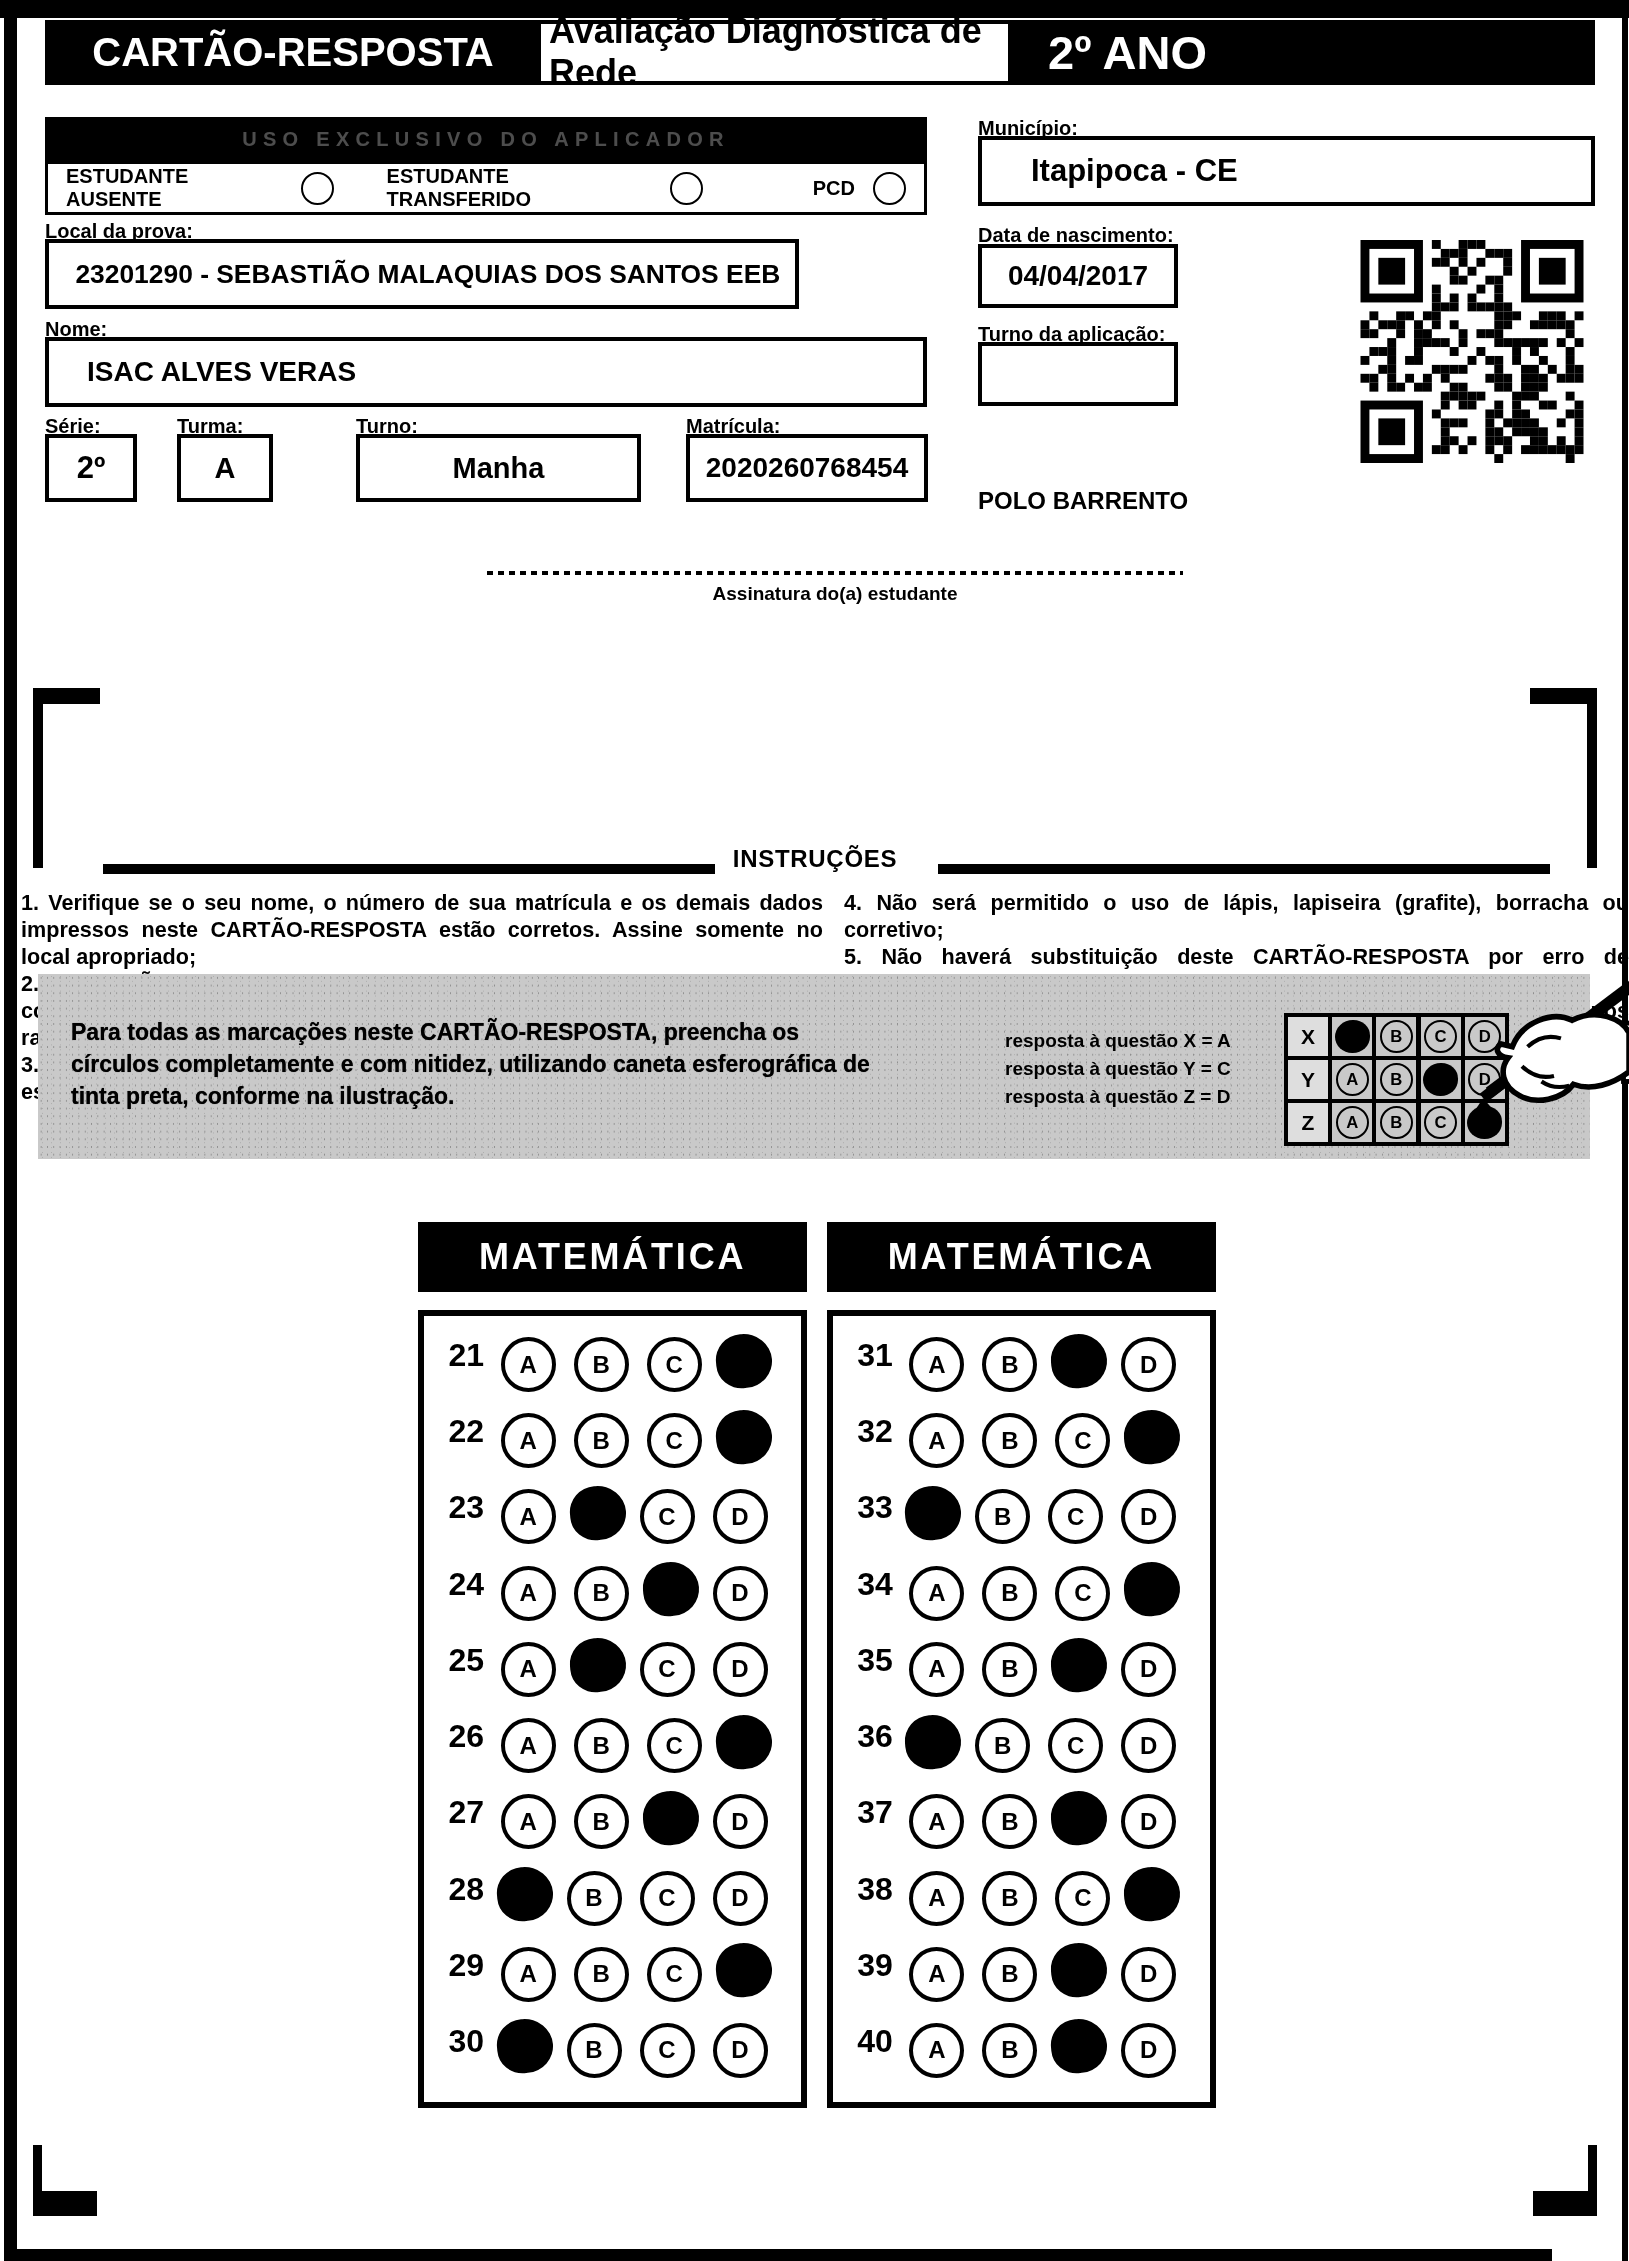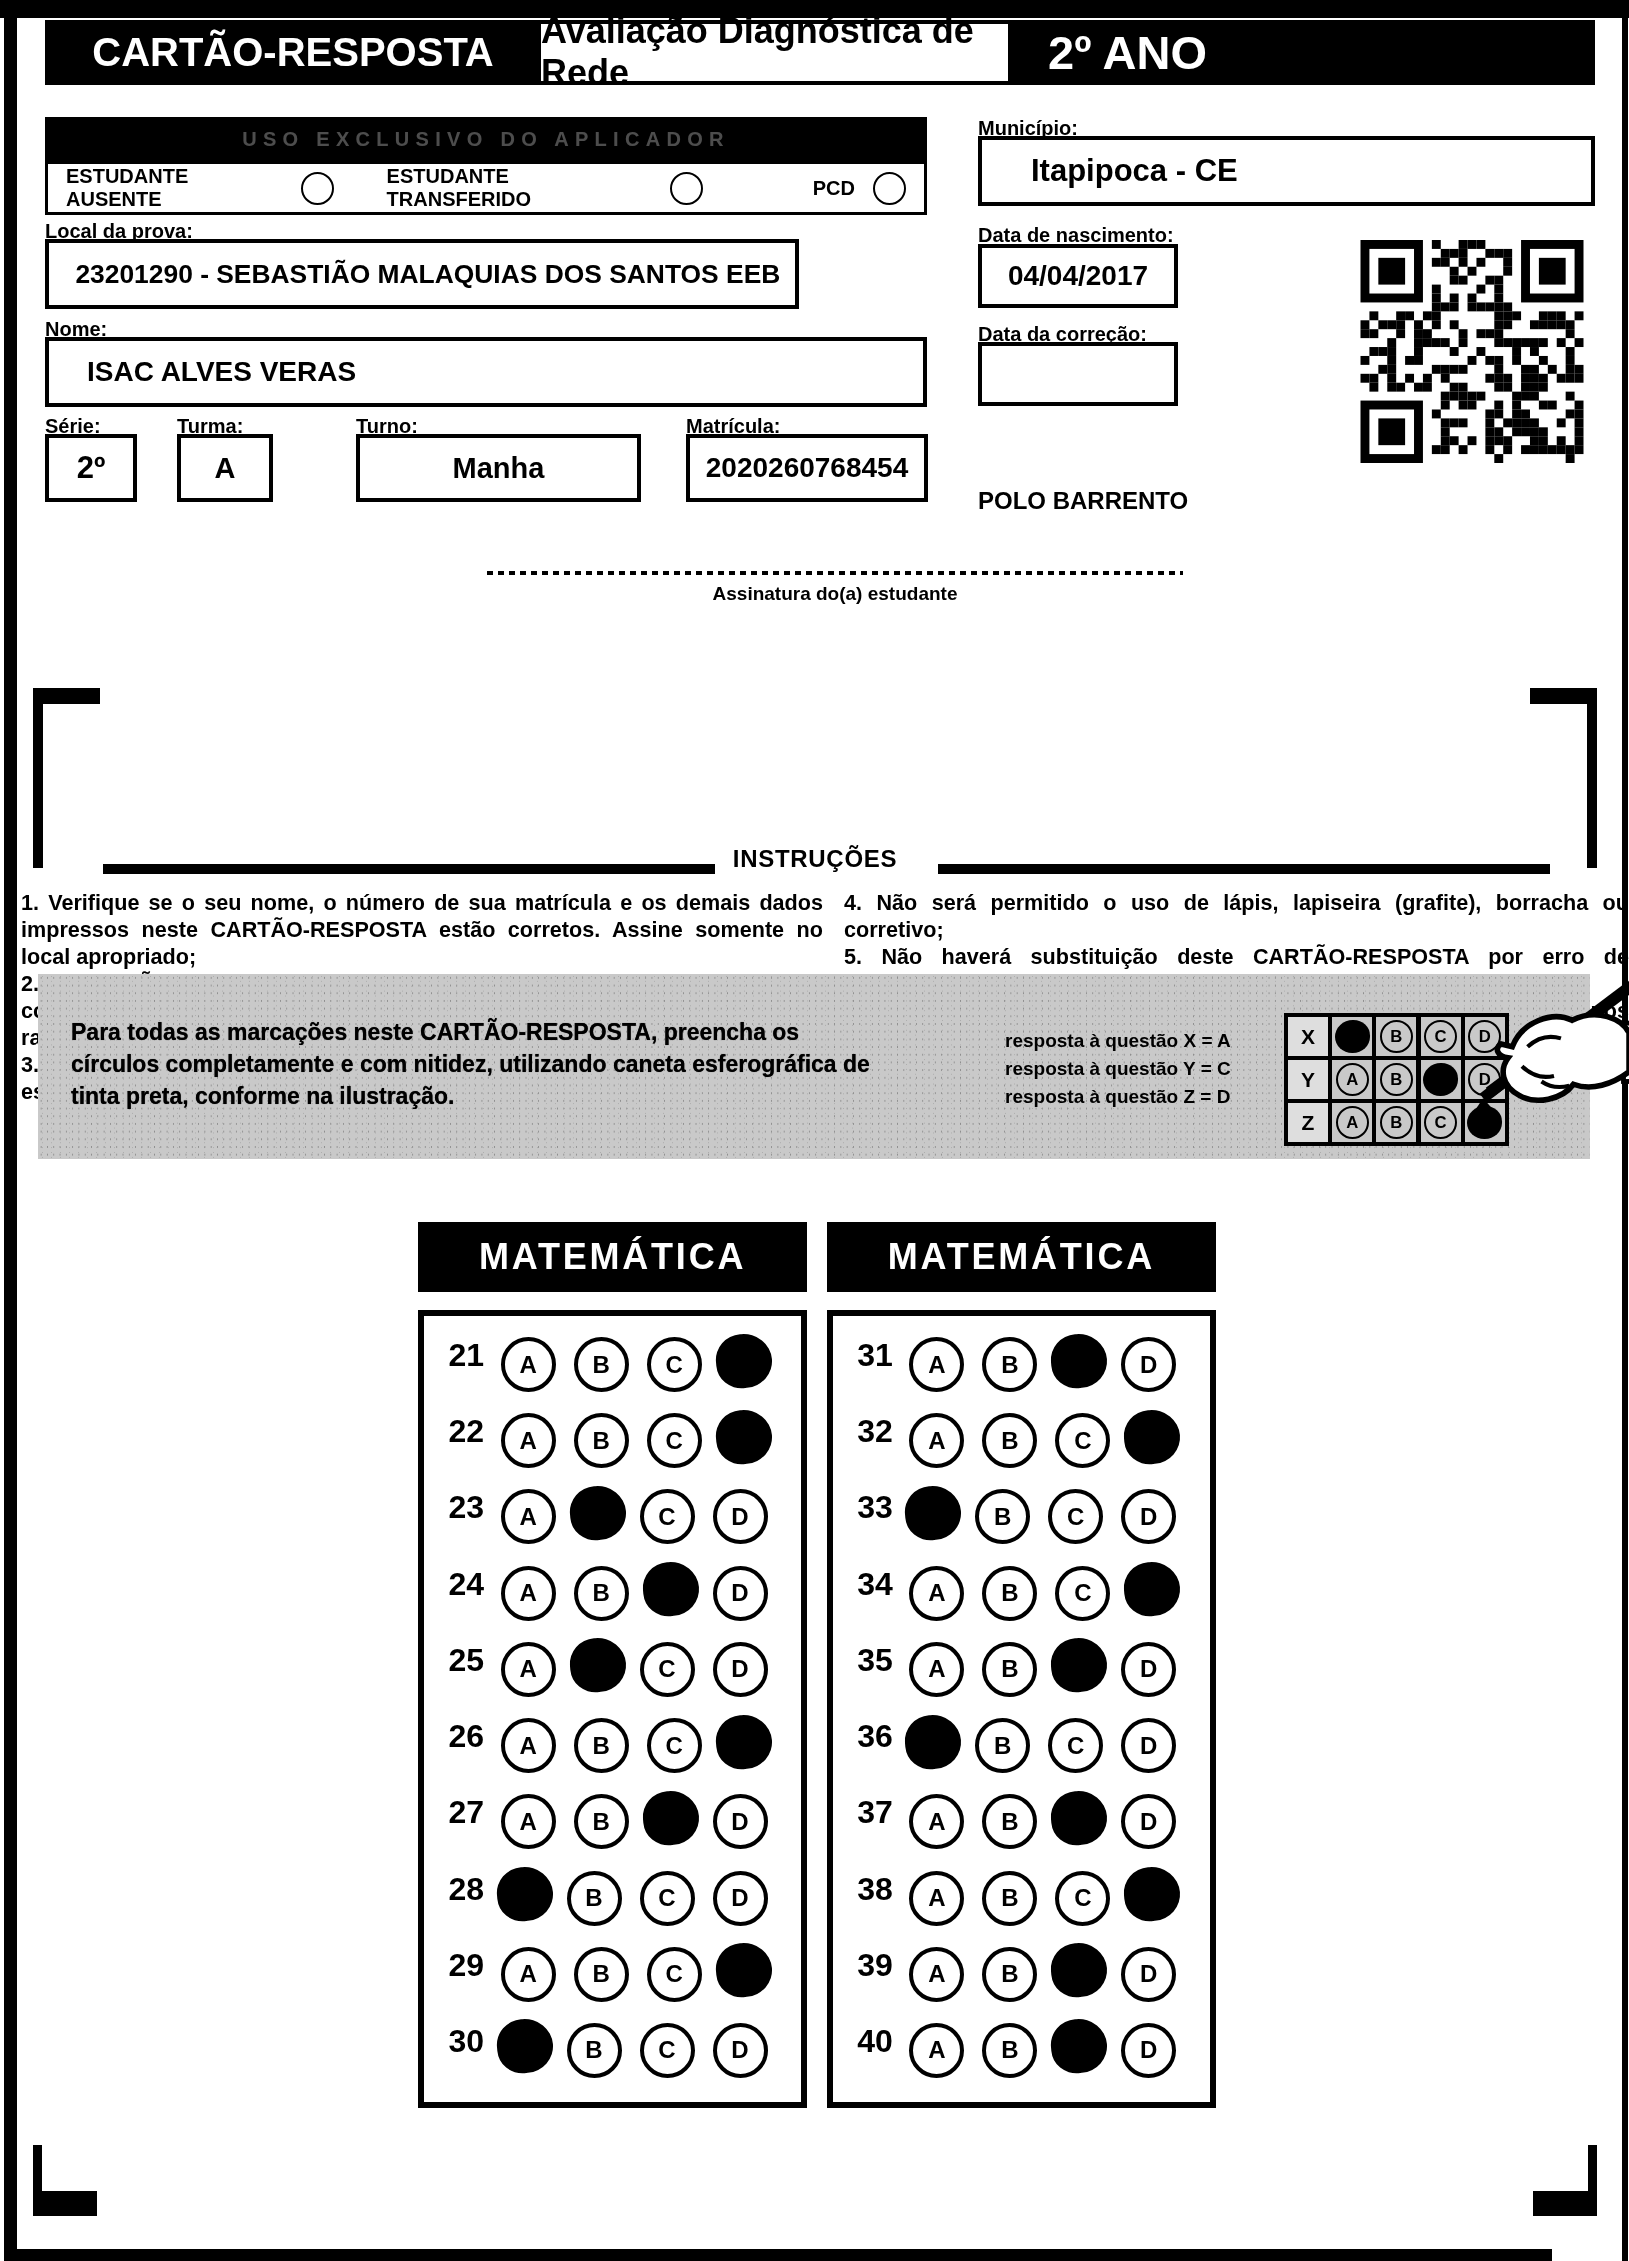--- a/index.html
+++ b/index.html
@@ -9,21 +9,21 @@
 
   
   .frame-top{left:0;top:0;width:1630px;height:18px;background:#000;}
   .frame-left{left:4.2px;top:0;width:12.5px;height:2261px;background:#000;}
   .frame-right{left:1622px;top:0;width:5.6px;height:2261px;background:#000;}
   .frame-bottom{left:10.4px;top:2249px;width:1542px;height:12px;background:#000;}
 
   
   .hbox{top:19.5px;height:65px;display:flex;align-items:center;justify-content:center;font-weight:bold;}
   .h-card{left:45px;width:496px;background:#000;color:#fff;font-size:40px;}
-  .h-exam{left:541px;width:468px;background:#fff;border-top:4.2px solid #000;border-bottom:4.2px solid #000;font-size:36px;}
+  .h-exam{left:541px;width:468px;background:#fff;border-top:4.2px solid #000;border-bottom:4.2px solid #000;font-size:36px;padding-left:8px;}
   .h-grade{left:1008px;width:587px;background:#000;color:#fff;font-size:47px;justify-content:flex-start;padding-left:40px;}
 
   .applicator{left:45px;top:117px;width:882px;height:45px;background:#000;display:flex;align-items:center;justify-content:center;}
   .applicator span{color:rgba(255,255,255,.30);font-weight:bold;font-size:20px;letter-spacing:6.3px;}
 
   .status-box{left:45px;top:161px;width:882px;height:54px;border:3.5px solid #000;display:flex;align-items:center;padding:0 18px;font-weight:bold;font-size:20px;background:#fff;}
   .status-group{display:flex;align-items:center;gap:18px;}
   .status-group:nth-child(2){margin-left:53px;}
   .status-group:nth-child(3){margin-left:110px;}
   .status-circle{width:29px;height:29px;border:2.8px solid #000;border-radius:50%;flex:none;}
@@ -131,21 +131,21 @@
 
   <div class="abs flabel" style="left:686px;top:415px">Matrícula:</div>
   <div class="abs fbox center" style="left:686px;top:434px;width:242px;height:68px;font-size:28px">2020260768454</div>
 
   <div class="abs flabel" style="left:978px;top:117px">Município:</div>
   <div class="abs fbox" style="left:978px;top:136px;width:617px;height:70px;font-size:31px;padding-left:49px">Itapipoca - CE</div>
 
   <div class="abs flabel" style="left:978px;top:224px">Data de nascimento:</div>
   <div class="abs fbox center" style="left:978px;top:244px;width:200px;height:64px;font-size:28px">04/04/2017</div>
 
-  <div class="abs flabel" style="left:978px;top:323px">Data da correção:</div>
+  <div class="abs flabel" style="left:978px;top:323px">Turno da aplicação:</div>
   <div class="abs fbox center" style="left:978px;top:342px;width:200px;height:64px;font-size:28px"></div>
 
   <svg class="abs qr" id="qr-svg" viewBox="0 0 325 325">
       <rect x="104" y="0" width="13" height="13" fill="#000"></rect>
       <rect x="143" y="0" width="13" height="13" fill="#000"></rect>
       <rect x="156" y="0" width="13" height="13" fill="#000"></rect>
       <rect x="169" y="0" width="13" height="13" fill="#000"></rect>
       <rect x="117" y="13" width="13" height="13" fill="#000"></rect>
       <rect x="130" y="13" width="13" height="13" fill="#000"></rect>
       <rect x="143" y="13" width="13" height="13" fill="#000"></rect>

